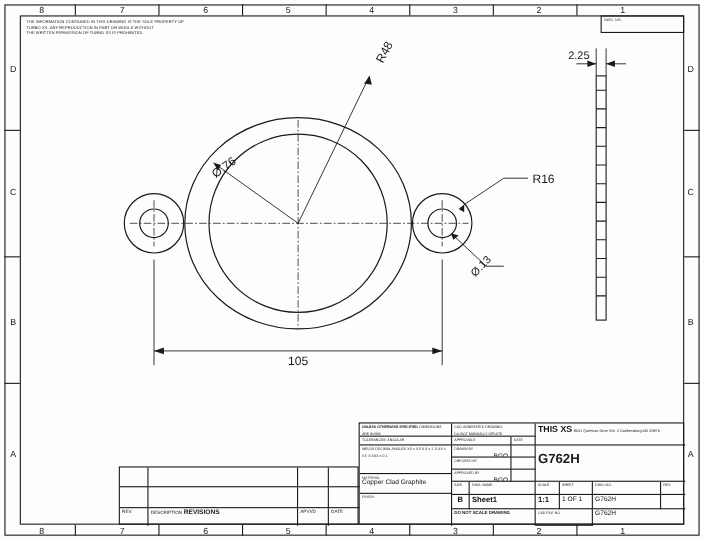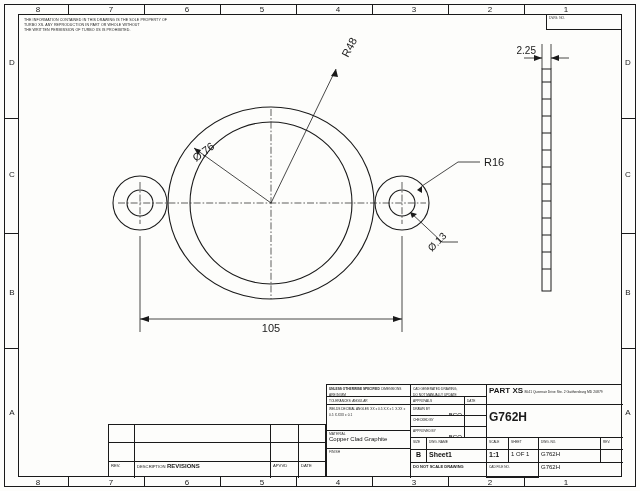--- a/index.html
+++ b/index.html
@@ -361,21 +361,21 @@
       <span class="val ctr bold" style="font-size:7px;">B</span>
     </div>
     <div class="tb-cell" style="left:100px; top:65px; width:60px; height:13px;">
       <span class="val bold" style="font-size:7px;">Sheet1</span>
     </div>
     <div class="tb-cell nb" style="left:84px; top:78px; width:76px; height:15px;">
       <span class="tiny bold" style="font-size:4px;">DO NOT SCALE DRAWING</span>
     </div>
 
     <div class="tb-cell nr" style="left:160px; top:0; width:136px; height:20px;">
-      <span class="med">PART XS</span>
+      <span class="med">THIS XS</span>
       <span class="company-sub">8041 Queenair Drive Ste. 2 Gaithersburg MD 20879</span>
     </div>
     <div class="tb-cell nr" style="left:160px; top:20px; width:136px; height:33px; padding-top:6px;">
       <span class="big">G762H</span>
     </div>
 
     <div class="tb-cell" style="left:160px; top:53px; width:22px; height:12px;">
       <span class="tiny">SCALE</span>
     </div>
     <div class="tb-cell" style="left:182px; top:53px; width:30px; height:12px;">

